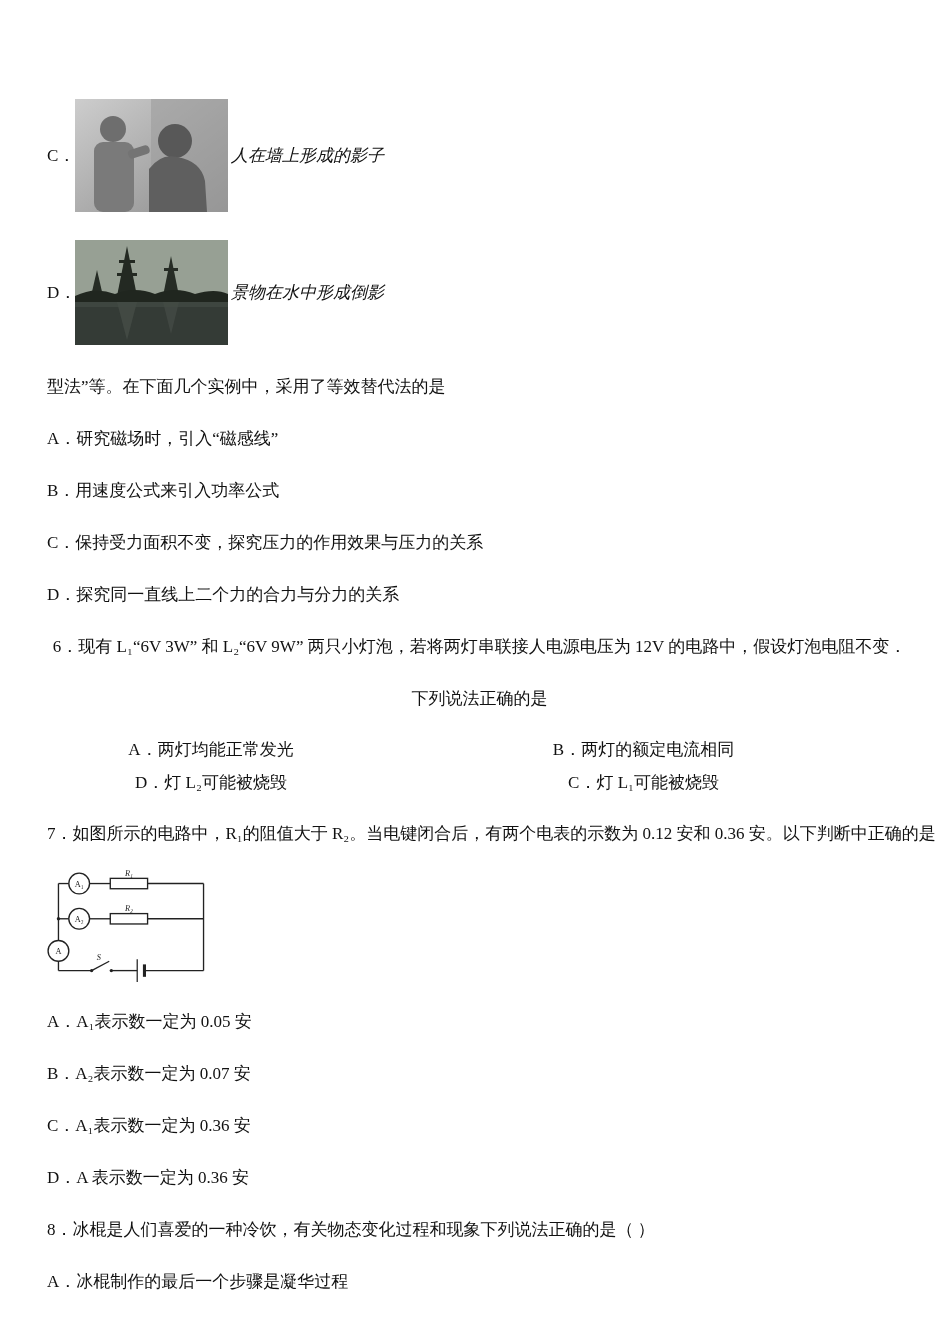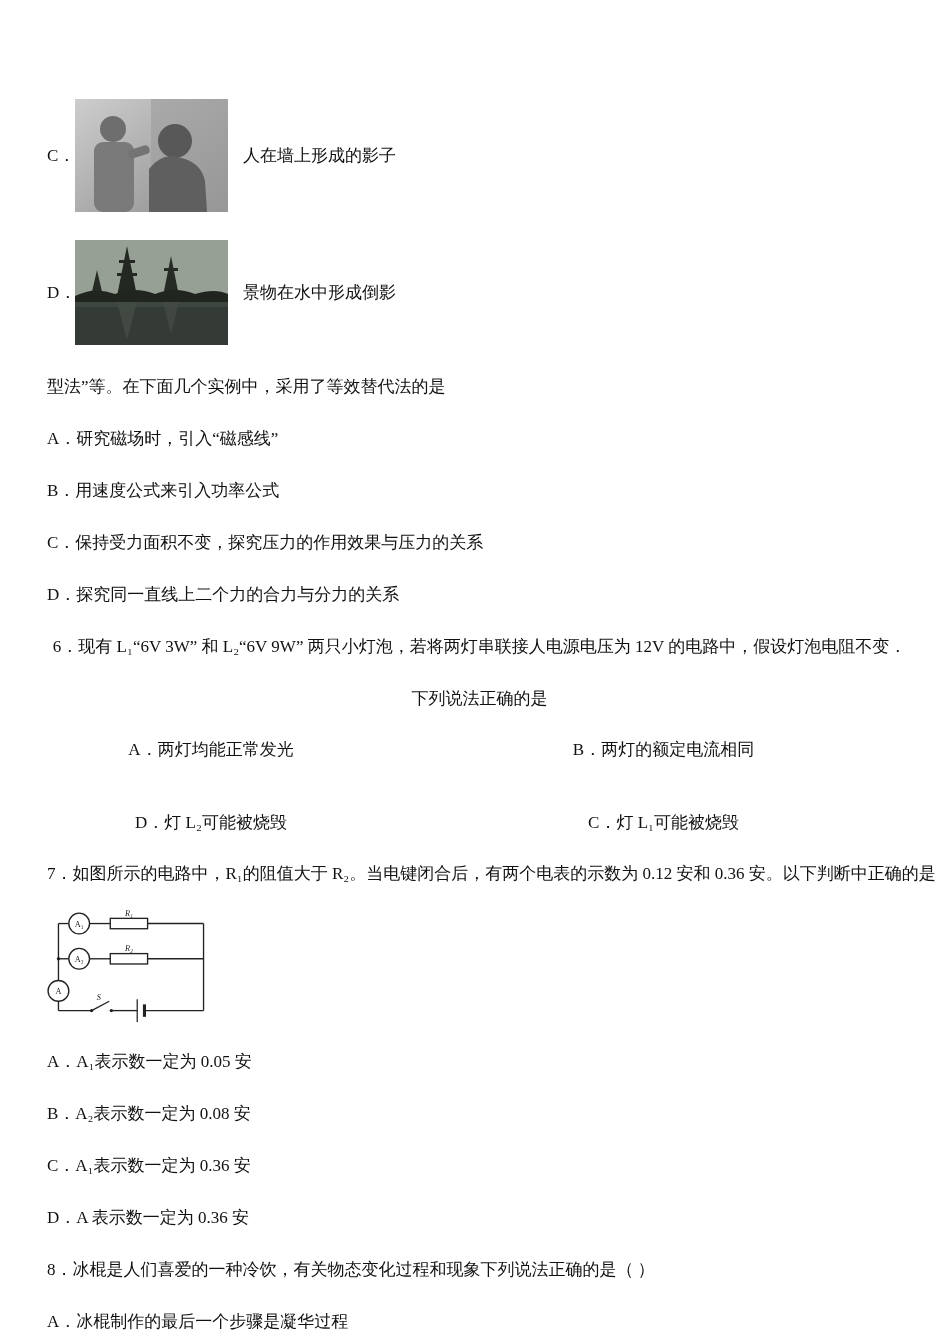--- a/index.html
+++ b/index.html
@@ -5,23 +5,23 @@
   html,body{margin:0;padding:0;}
   body{
     width:950px;height:1344px;background:#ffffff;color:#111;
     font-family:"Liberation Serif","DejaVu Serif",serif;
     overflow:hidden;
   }
   .page{padding-left:47px;padding-right:38px;font-size:17px;}
   .fig-row{display:flex;align-items:center;}
   .fig-label{flex:0 0 28px;width:28px;}
   .photo{flex:0 0 auto;line-height:0;}
-  .fig-caption{margin-left:15px;}
+  .fig-caption{margin-left:3px;font-style:italic;}
   .line{line-height:35px;white-space:nowrap;}
-  .opt2col{display:grid;grid-template-columns:328px auto;gap:40px;}
+  .opt2col{display:grid;grid-template-columns:328px auto;}
   .opt2col .cell{line-height:33px;white-space:nowrap;}
   .circuit-wrap{margin:8px 0 12px 0;}
   svg text{font-family:"Liberation Serif","DejaVu Serif",serif;fill:#222;}
   .mt-c{margin-top:99px;}
   .mt-d{margin-top:28px;}
   .mt-q5{margin-top:24px;}
   .mt-q6{margin-top:2px;text-align:center;}
   .mt-q7{margin-top:12px;}
   .mt-q8{margin-top:1px;}
 </style>
@@ -134,21 +134,21 @@
         <circle cx="10" cy="49" r="1.6" fill="#222"></circle>
         <text x="30" y="18" font-size="8" text-anchor="middle">A₁</text>
         <text x="30" y="52" font-size="8" text-anchor="middle">A₂</text>
         <text x="10" y="83" font-size="8" text-anchor="middle">A</text>
         <text x="78" y="7.5" font-size="8" font-style="italic" text-anchor="middle">R₁</text>
         <text x="78" y="41.5" font-size="8" font-style="italic" text-anchor="middle">R₂</text>
         <text x="49" y="89" font-size="8" font-style="italic" text-anchor="middle">S</text>
       </svg>
     </div>
     <p class="line">A．A₁表示数一定为 0.05 安</p>
-    <p class="line">B．A₂表示数一定为 0.08 安</p>
+    <p class="line">B．A₂表示数一定为 0.07 安</p>
     <p class="line">C．A₁表示数一定为 0.36 安</p>
     <p class="line">D．A 表示数一定为 0.36 安</p>
   </div>
 
   <div class="q mt-q8">
     <p class="line">8．冰棍是人们喜爱的一种冷饮，有关物态变化过程和现象下列说法正确的是（ ）</p>
     <p class="line">A．冰棍制作的最后一个步骤是凝华过程</p>
 
   </div>
 

